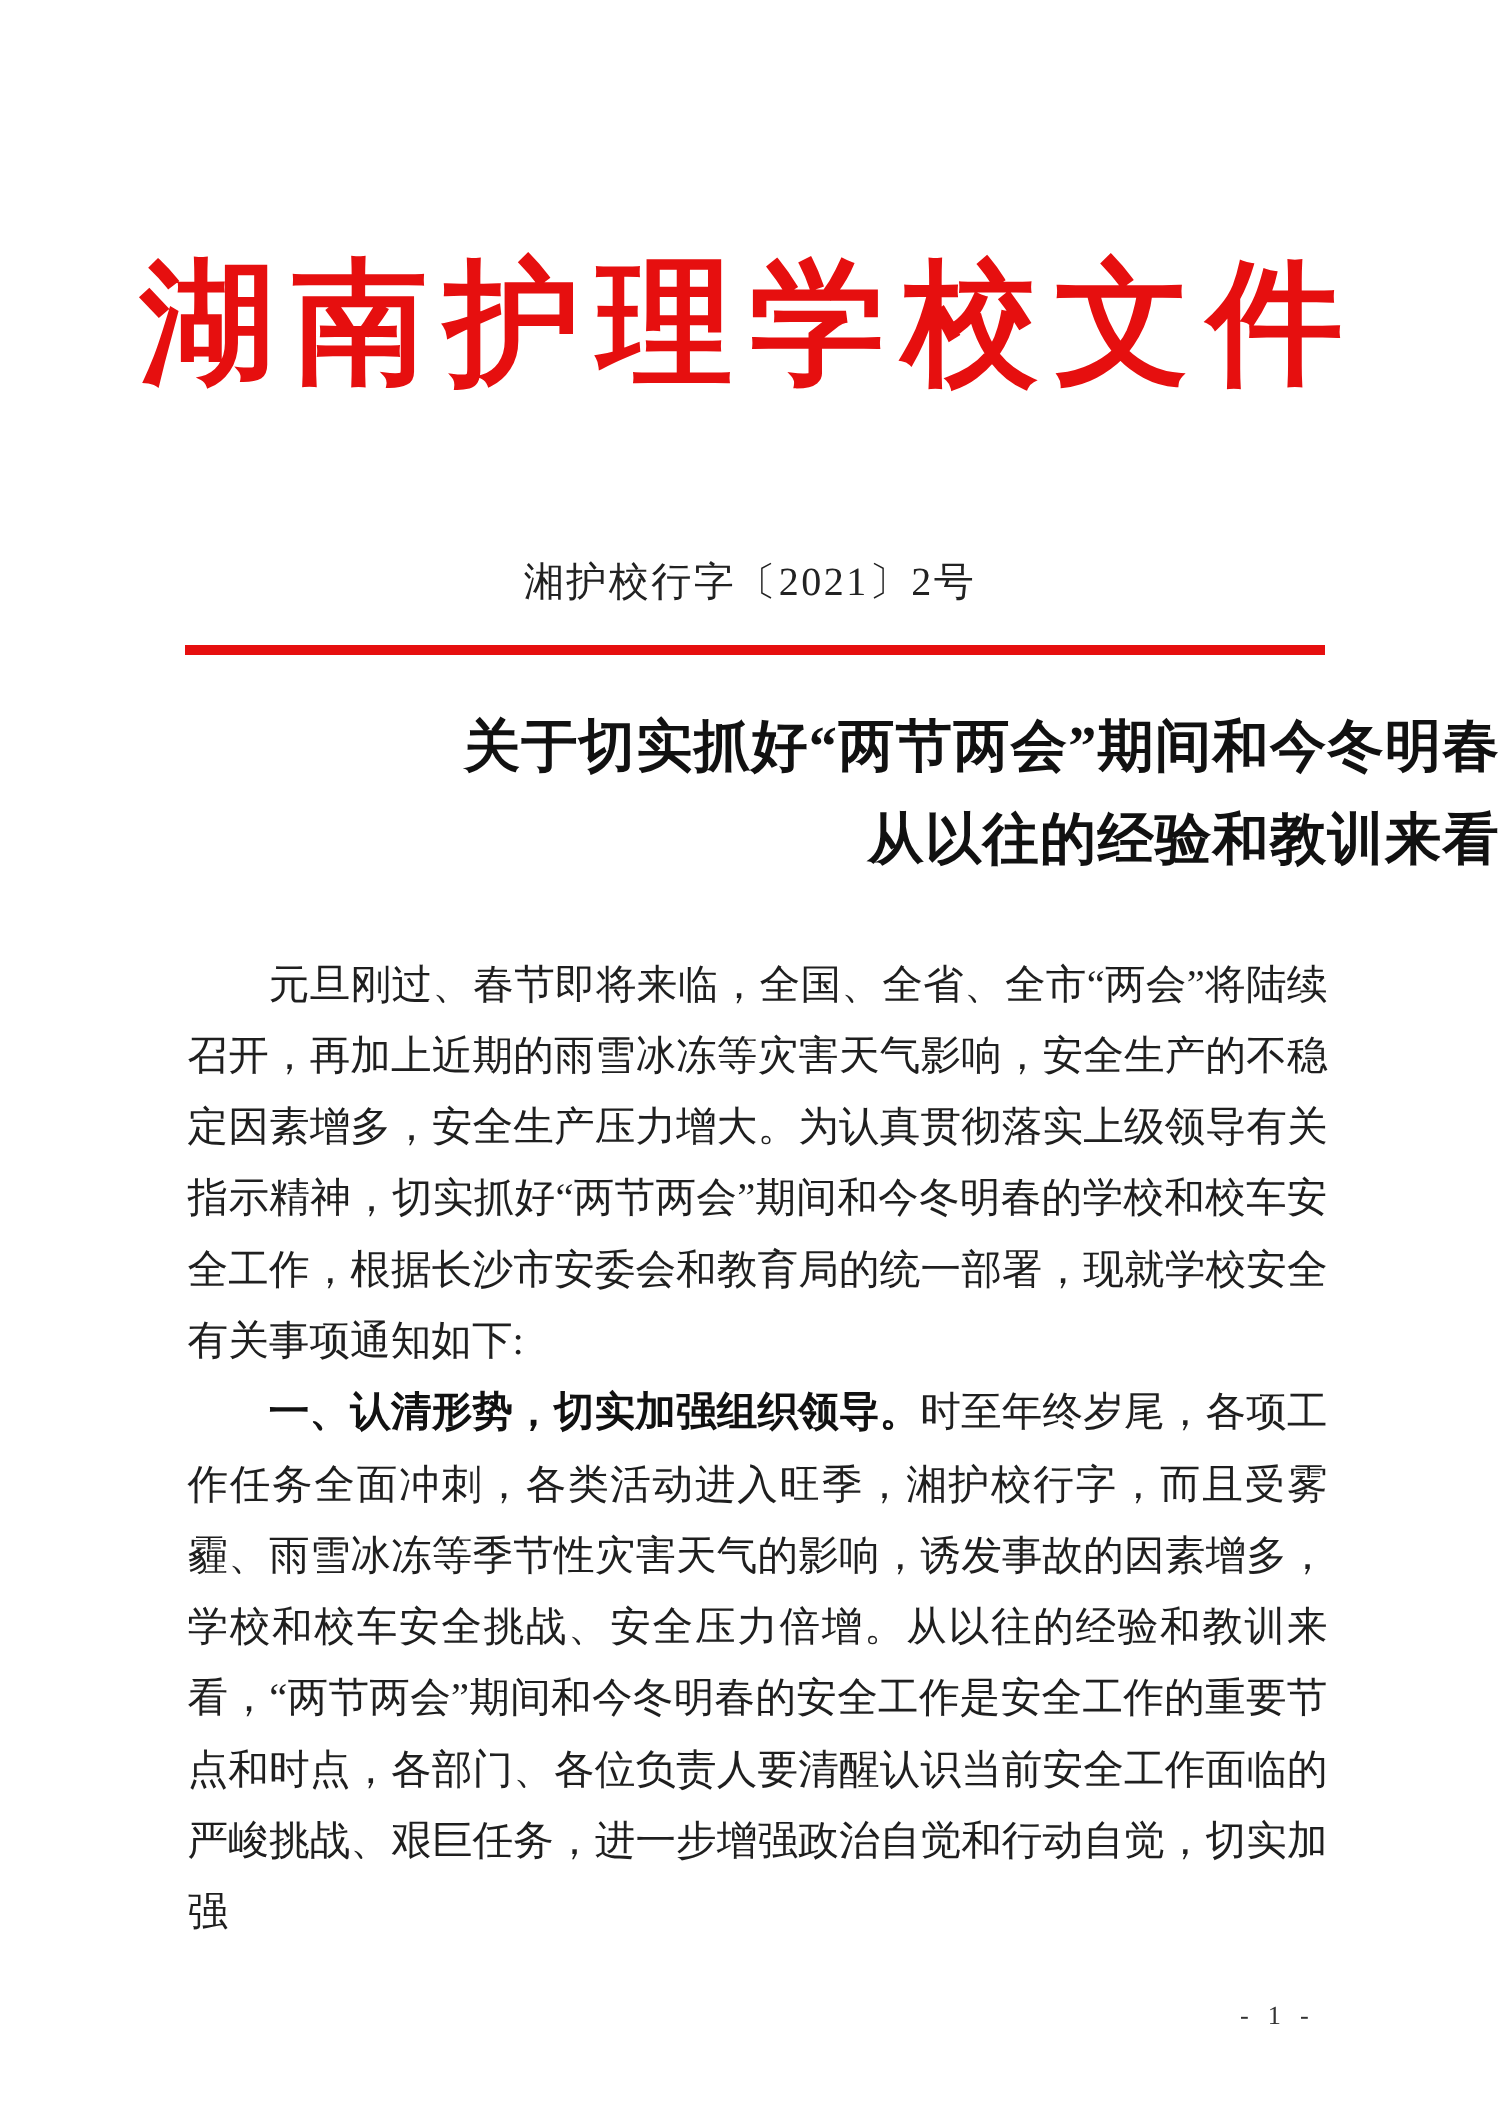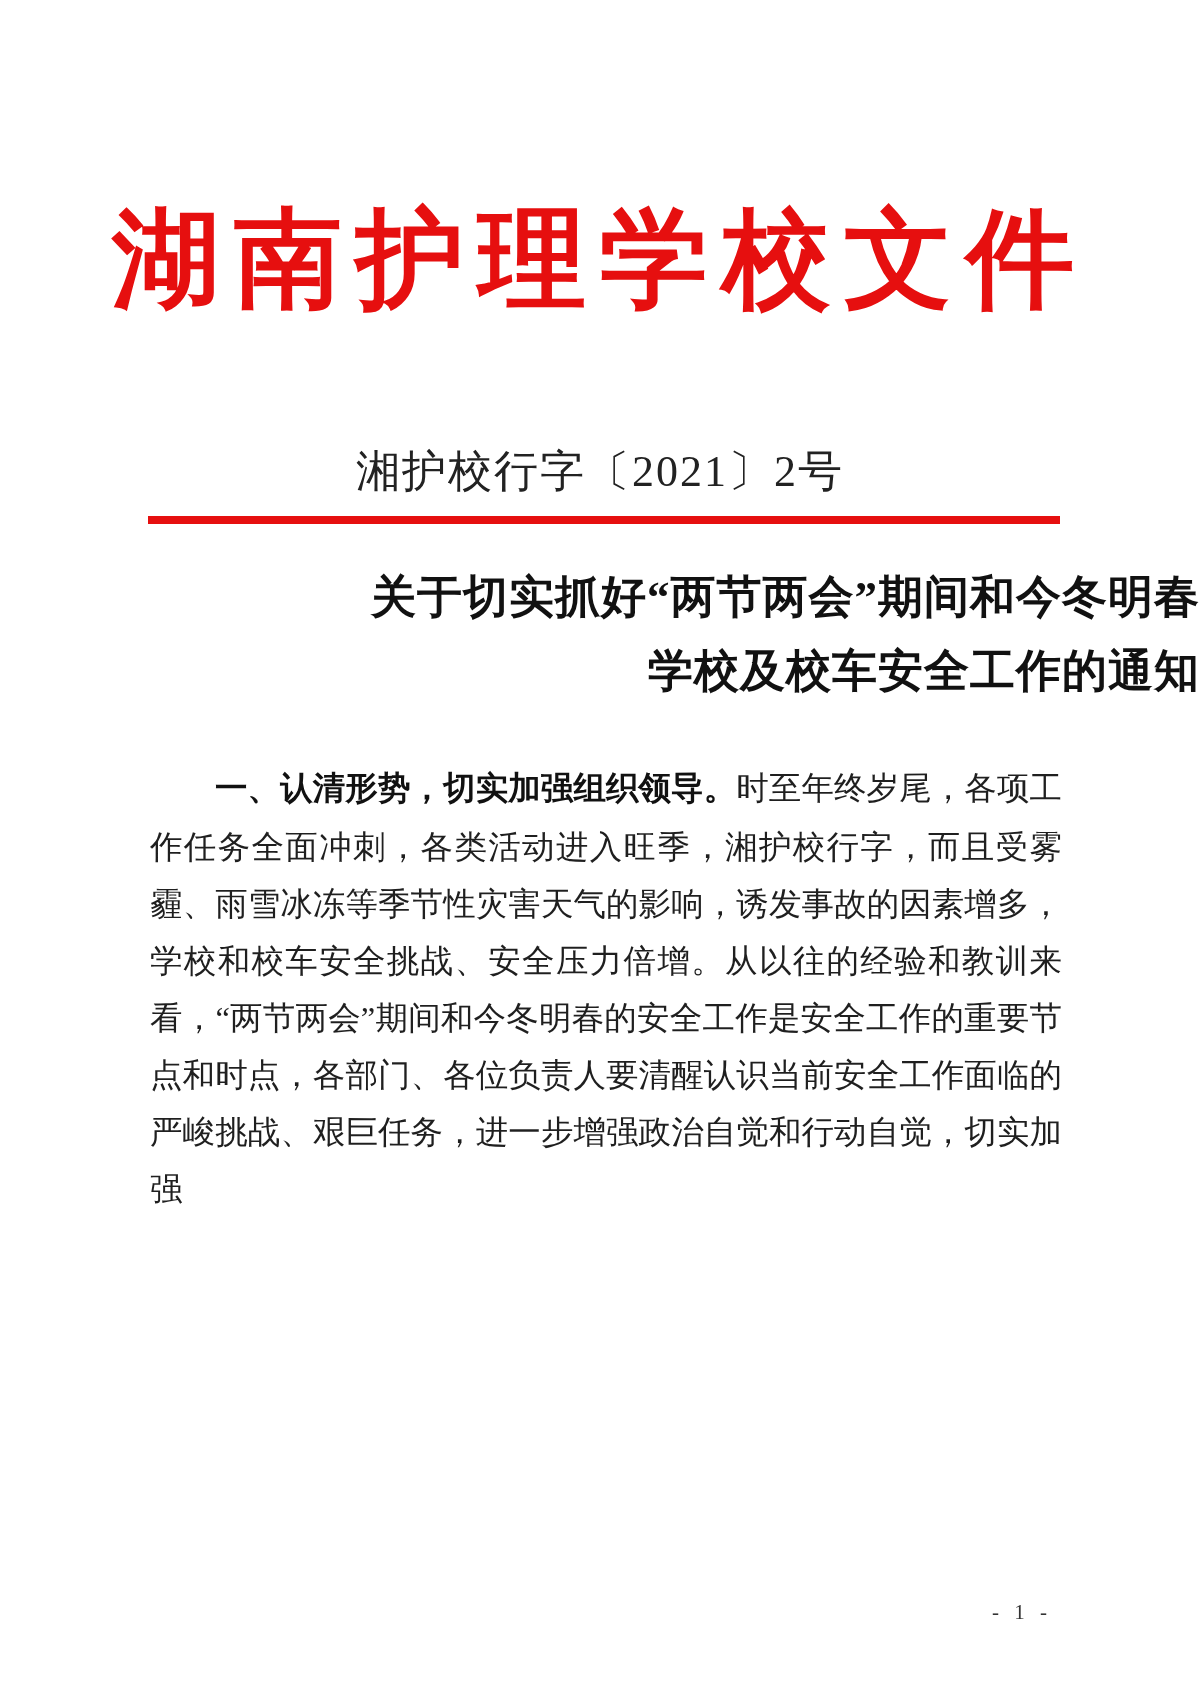--- a/index.html
+++ b/index.html
@@ -32,21 +32,21 @@
     letter-spacing: 14px;
     white-space: nowrap;
   }
   
   .doc-number {
     position: absolute;
     top: 446px;
     left: 0;
     width: 100%;
     text-align: center;
-    font-size: 44px;
+    font-size: 32px;
     line-height: 1.2;
     color: #222222;
     letter-spacing: 2px;
   }
   
   .red-rule {
     position: absolute;
     top: 516px;
     left: 148px;
     width: 912px;
@@ -102,24 +102,25 @@
 <div class="page">
 
   <div class="banner">湖南护理学校文件</div>
 
   <div class="doc-number">湘护校行字〔2021〕2号</div>
 
   <div class="red-rule"></div>
 
   <h1 class="doc-title">
     <span class="title-line">关于切实抓好“两节两会”期间和今冬明春</span>
-    <span class="title-line">学校及校车安全工作的通知</span>
+    <span class="title-line">从以往的经验和教训来看</span>
   </h1>
 
   <div class="body-text">
+    <p class="para">元旦刚过、春节即将来临，全国、全省、全市“两会”将陆续召开，再加上近期的雨雪冰冻等灾害天气影响，安全生产的不稳定因素增多，安全生产压力增大。为认真贯彻落实上级领导有关指示精神，切实抓好“两节两会”期间和今冬明春的学校和校车安全工作，根据长沙市安委会和教育局的统一部署，现就学校安全有关事项通知如下:</p>
     <p class="para">
       <span class="lead">一、认清形势，切实加强组织领导。</span><span>时至年终岁尾，各项工作任务全面冲刺，各类活动进入旺季，湘护校行字，而且受雾霾、雨雪冰冻等季节性灾害天气的影响，诱发事故的因素增多，学校和校车安全挑战、安全压力倍增。从以往的经验和教训来看，“两节两会”期间和今冬明春的安全工作是安全工作的重要节点和时点，各部门、各位负责人要清醒认识当前安全工作面临的严峻挑战、艰巨任务，进一步增强政治自觉和行动自觉，切实加强</span>
     </p>
   </div>
 
   <div class="page-number">- 1 -</div>
 
 </div>
 
 </body></html>

